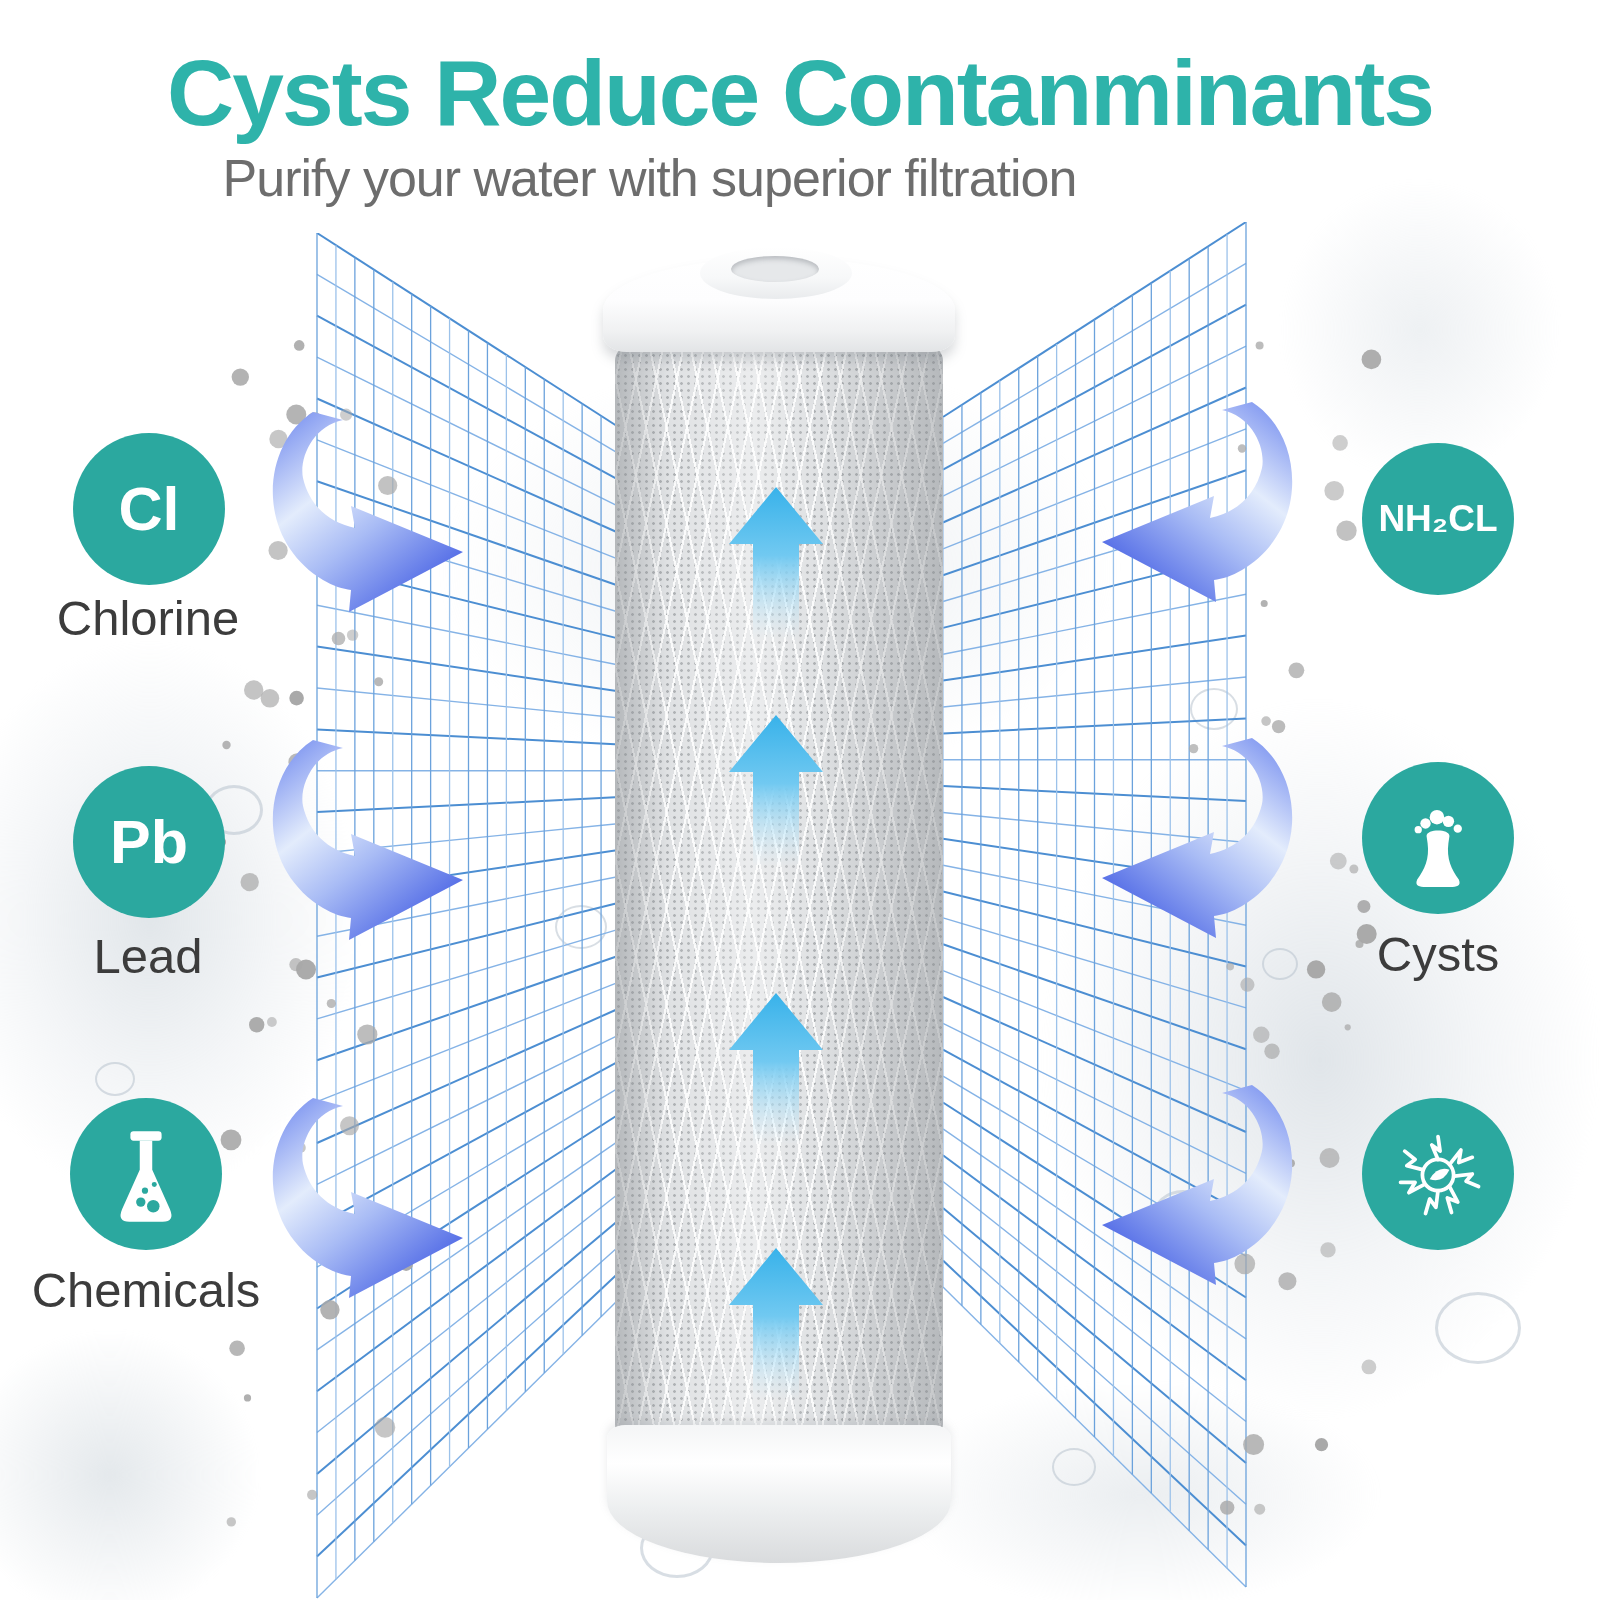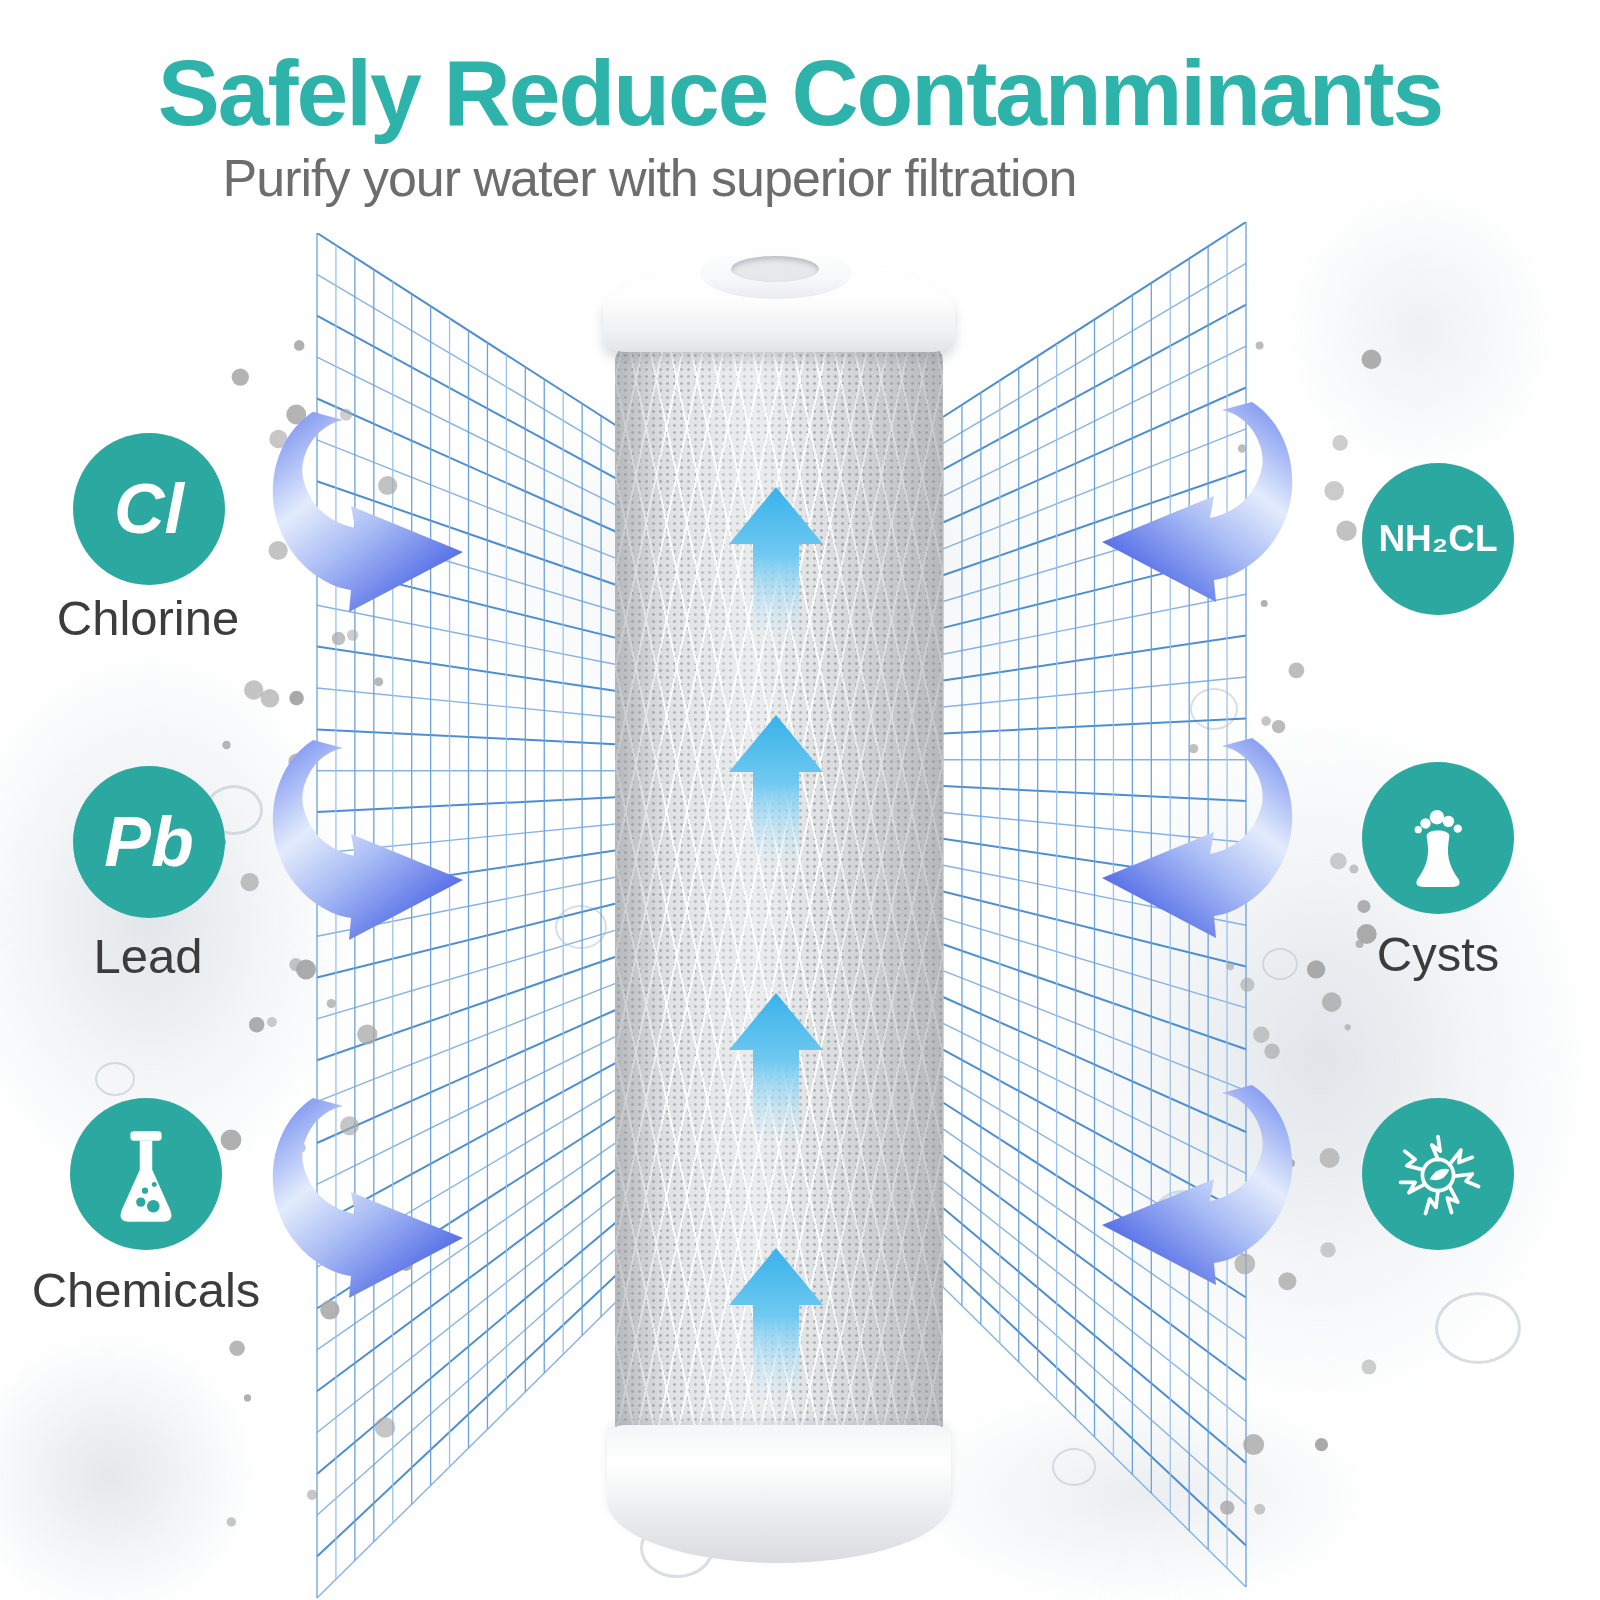--- a/index.html
+++ b/index.html
@@ -58,21 +58,21 @@
     border-radius:18px 18px 172px 172px/14px 14px 62px 62px;
     box-shadow:0 -4px 8px rgba(140,146,152,.18);
   }
   .flow-arrow{position:absolute;width:94px;height:152px;}
   
   .bubble{
     position:absolute;width:152px;height:152px;border-radius:50%;
     background:#2ba89f;display:flex;align-items:center;justify-content:center;
     color:#ffffff;font-weight:bold;
   }
-  .bubble.sym-big{font-size:70px;font-style:italic;}
+  .bubble.sym-big{font-size:61px;}
   .bubble.sym-small{font-size:37px;letter-spacing:0;}
   .chem-label{
     position:absolute;width:320px;text-align:center;
     font-size:49px;color:#3c3c3c;letter-spacing:0;
   }
   .icon-svg{width:104px;height:104px;display:block;}
 </style>
 </head>
 <body>
 
@@ -88,21 +88,21 @@
   <div class="ring" style="left:95px;top:1062px;width:36px;height:30px;border-width:2px;"></div>
   <div class="ring" style="left:640px;top:1518px;width:68px;height:54px;"></div>
   <div class="ring" style="left:1190px;top:688px;width:44px;height:38px;border-width:2px;"></div>
   <div class="ring" style="left:1262px;top:948px;width:32px;height:28px;border-width:2px;"></div>
   <div class="ring" style="left:1152px;top:1190px;width:56px;height:48px;"></div>
   <div class="ring" style="left:1435px;top:1292px;width:80px;height:66px;"></div>
   <div class="ring" style="left:1052px;top:1448px;width:40px;height:34px;border-width:2px;"></div>
   <div class="ring" style="left:555px;top:905px;width:48px;height:40px;border-width:2px;"></div>
   <div class="ring" style="left:170px;top:520px;width:28px;height:24px;border-width:2px;"></div>
 
-  <div class="title">Safely Reduce Contanminants</div>
+  <div class="title">Cysts Reduce Contanminants</div>
   <div class="subtitle">Purify your water with superior filtration</div>
 
   <svg id="mesh-left" class="mesh" style="left:315px;top:233px;" width="307" height="1367" viewBox="0 0 307 1367">
       <line x1="2" y1="0.0" x2="305" y2="195.0" stroke="#4c8ed2" stroke-width="2"></line>
       <line x1="2" y1="41.4" x2="305" y2="221.4" stroke="#85b3e6" stroke-width="1.4"></line>
       <line x1="2" y1="82.7" x2="305" y2="247.7" stroke="#4c8ed2" stroke-width="2"></line>
       <line x1="2" y1="124.1" x2="305" y2="274.1" stroke="#85b3e6" stroke-width="1.4"></line>
       <line x1="2" y1="165.5" x2="305" y2="300.5" stroke="#4c8ed2" stroke-width="2"></line>
       <line x1="2" y1="206.8" x2="305" y2="326.8" stroke="#85b3e6" stroke-width="1.4"></line>
       <line x1="2" y1="248.2" x2="305" y2="353.2" stroke="#4c8ed2" stroke-width="2"></line>
@@ -370,21 +370,21 @@
       <rect x="35" y="9" width="30" height="9" rx="3" fill="#ffffff"></rect>
       <path fill="#ffffff" d="M44,18 L44,46 L27,84 Q22,96 34,96 L66,96 Q78,96 73,84 L56,46 L56,18 Z"></path>
       <circle cx="45" cy="77" r="4.5" fill="#2ba89f"></circle>
       <circle cx="57" cy="81" r="6" fill="#2ba89f"></circle>
       <circle cx="49" cy="66" r="3" fill="#2ba89f"></circle>
       <circle cx="58" cy="60" r="2.4" fill="#2ba89f"></circle>
     </svg>
   </div>
   <div class="chem-label" style="left:-14px;top:1262px;">Chemicals</div>
 
-  <div class="bubble sym-small" style="left:1362px;top:463px;">
+  <div class="bubble sym-small" style="left:1362px;top:443px;">
     <span>NH₂CL</span>
   </div>
 
   <div class="bubble" style="left:1362px;top:762px;">
     <svg class="icon-svg" viewBox="0 0 100 100">
       <path fill="#ffffff" d="M39,48 C39,41 61,41 61,48 L60,55 C58,70 63,80 70,90 Q73,97 64,97 L36,97 Q27,97 30,90 C37,80 42,70 40,55 Z"></path>
       <circle cx="38" cy="36" r="5" fill="#ffffff"></circle>
       <circle cx="49" cy="30" r="7" fill="#ffffff"></circle>
       <circle cx="60" cy="34" r="5.5" fill="#ffffff"></circle>
       <circle cx="69" cy="41" r="4" fill="#ffffff"></circle>

